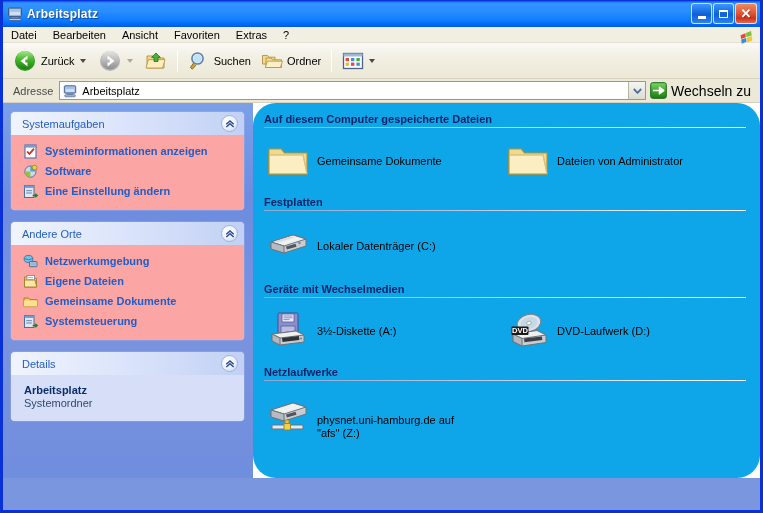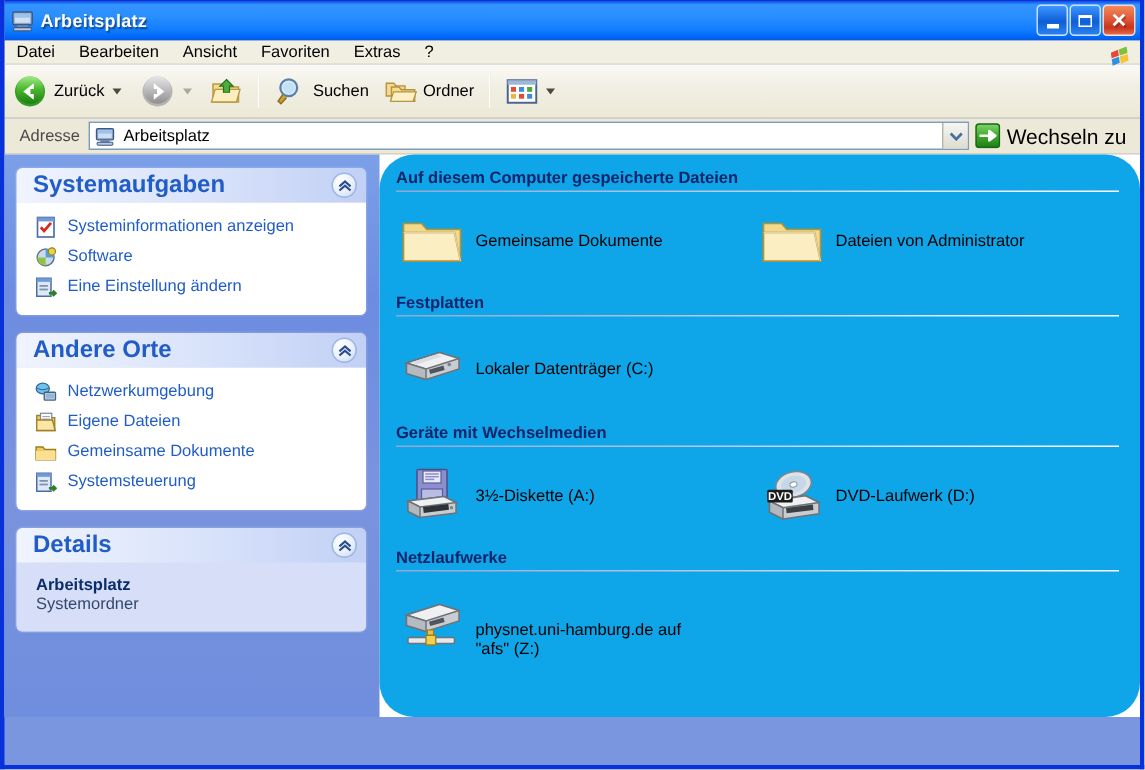--- a/index.html
+++ b/index.html
@@ -96,21 +96,21 @@
     width: 19px; height: 19px;
     display:flex; align-items:center; justify-content:center;
   }
 
   
   #toolbar {
     height: 36px;
     background: linear-gradient(to bottom,#faf9f5 0%,#f1efe2 45%,#ece9d8 100%);
     display: flex;
     align-items: center;
-    padding-left: 0;
+    padding-left: 5px;
     border-bottom: 1px solid #d6d2bd;
   }
   .tbtn {
     display: flex; align-items: center;
     height: 30px;
     padding: 0 4px;
     cursor: default;
     border: 1px solid transparent;
   }
   .tbtn .lbl { font-size: 11px; margin-left: 4px; color:#000; }
@@ -178,32 +178,33 @@
   }
   .panel-head {
     height: 23px;
     background: linear-gradient(to right, #f0f4fd 0%, #d8e2fa 55%, #c1d0f4 100%);
     display: flex; align-items: center;
     padding-left: 11px;
     position: relative;
     border-top-left-radius: 4px; border-top-right-radius: 4px;
   }
   .panel-head .ptitle {
-    font-size: 16px; font-weight: bold; color: #215dc6;
+    font-size: 11px; font-weight: normal; color: #215dc6;
   }
   .chev {
     position: absolute; right: 6px; top: 3px;
     width: 17px; height: 17px; border-radius: 50%;
     background: radial-gradient(circle at 35% 30%, #ffffff 0%, #eaf0fb 55%, #c3d2ee 100%);
     border: 1px solid #9bb5e4;
     display:flex;align-items:center;justify-content:center;
   }
   .panel-body {
-    background: #ffffff;
+    background: #fca5a5;
     padding: 6px 12px 9px 0;
+    font-weight: bold;
   }
   .panel-row {
     display: flex; align-items: center;
     padding: 2px 6px 2px 11px;
     cursor: default;
   }
   .panel-row .ricon { width:16px; height:16px; flex:0 0 auto; display:flex;align-items:center;justify-content:center; }
   .panel-row .rlbl { font-size:11px; color:#215dc6; margin-left:7px; }
 
   .details-body { background:#d6dff7; padding: 9px 0 12px 13px; }

